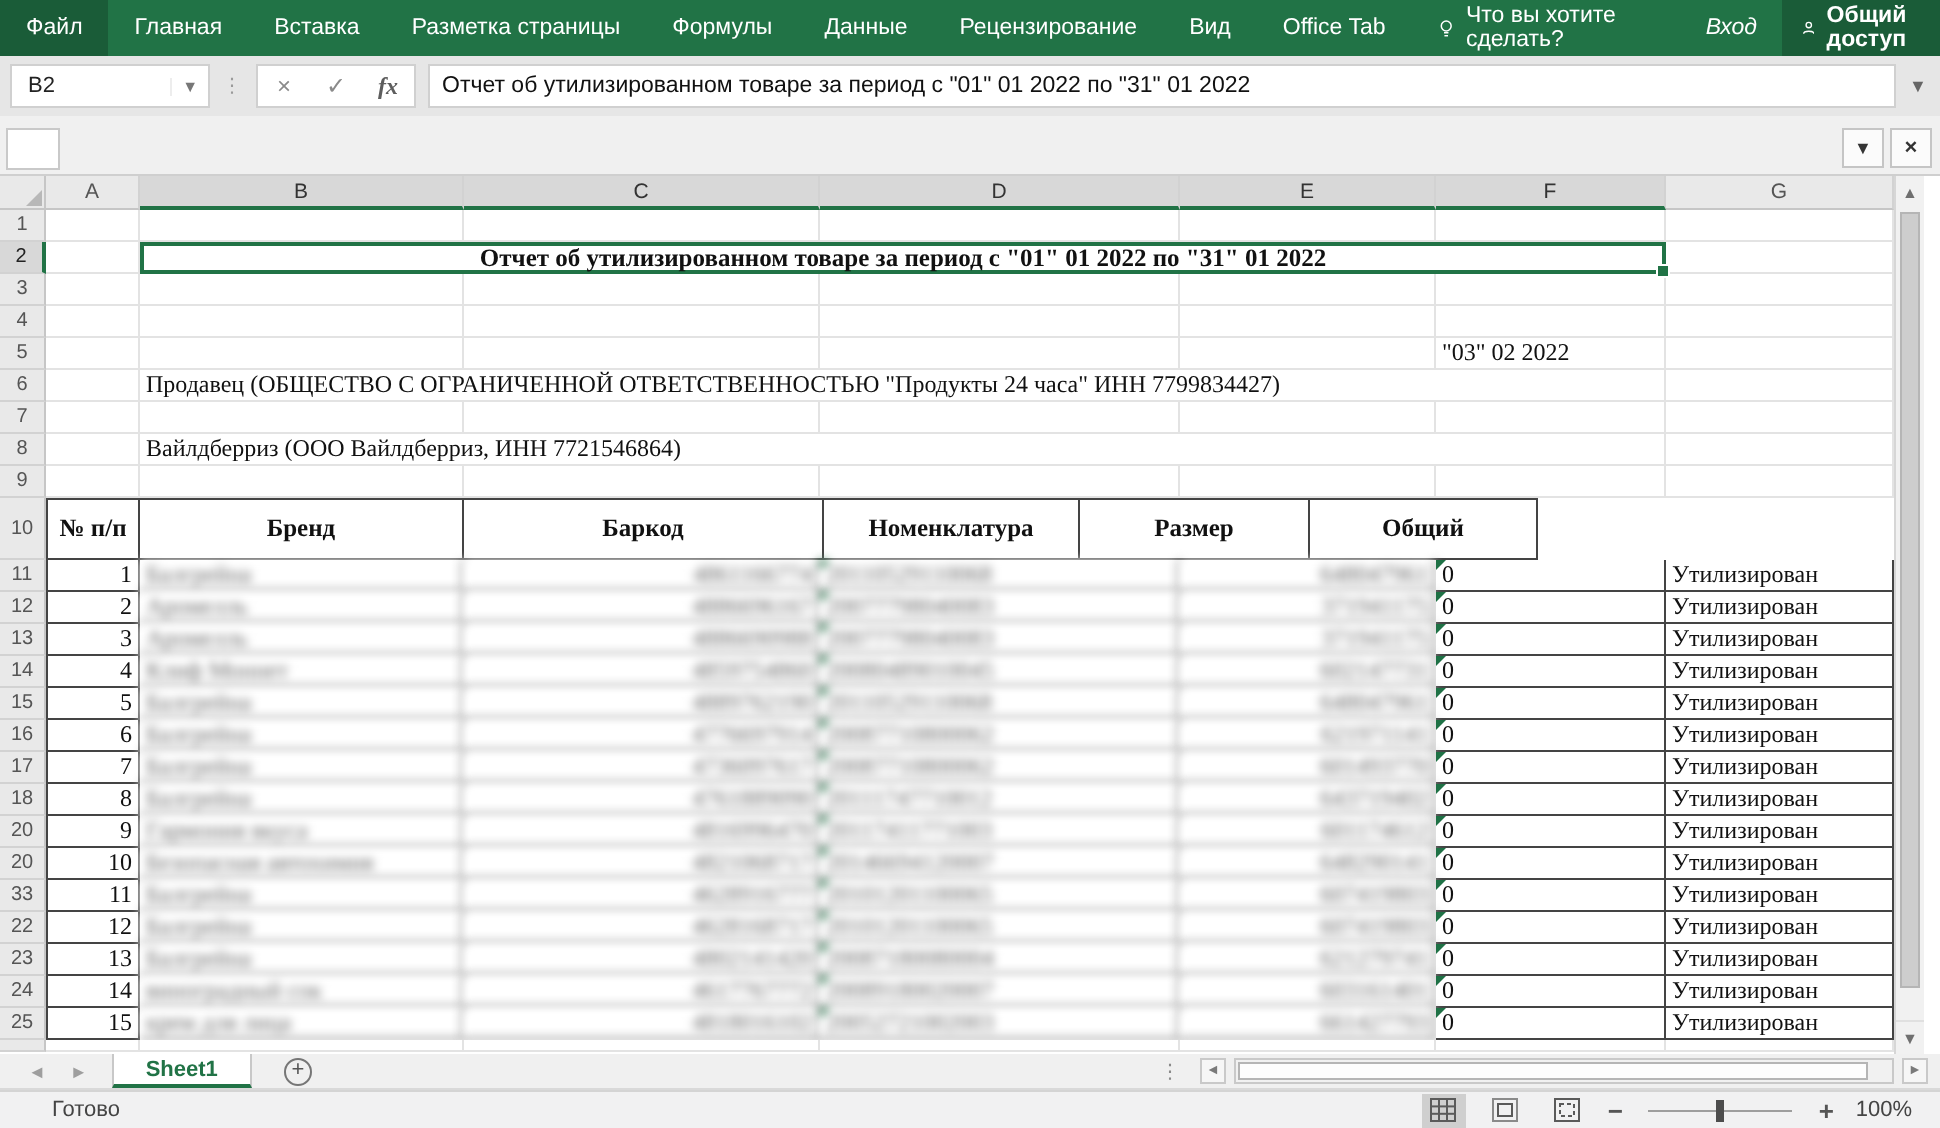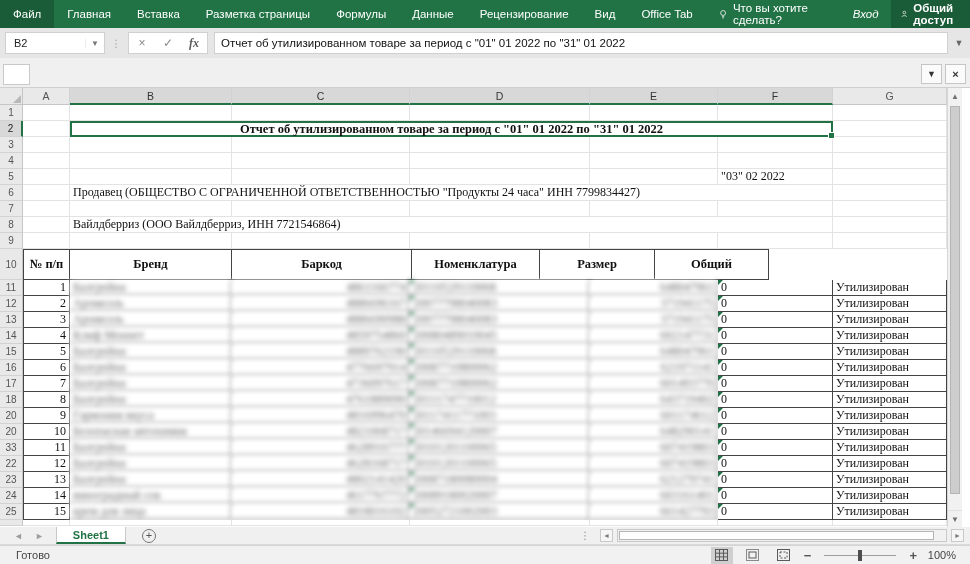--- a/index.html
+++ b/index.html
@@ -92,21 +92,21 @@
   .sbright { margin-left:auto; display:flex; align-items:center; gap:4px; padding-right:6px; }
   .sdots { color:#8a8a8a; font-size:10px; margin-right:6px; }
   .hbtn { width:13px; height:13px; background:#f6f6f6; border:1px solid #c9c9c9; color:#7a7a7a;
     font-size:7px; display:flex; align-items:center; justify-content:center; }
   .htrack { width:330px; height:13px; background:#f1f1f1; border:1px solid #c9c9c9; position:relative; }
   .hthumb { position:absolute; top:1px; bottom:1px; left:1px; width:96%; background:#fdfdfd; border:1px solid #b5b5b5; }
 
   
   .statusbar { height:19px; background:#f1f1f2; border-top:1px solid #d4d4d4;
     display:flex; align-items:center; font-size:11px; color:#444; }
-  .status-left { padding-left:16px; }
+  .status-left { padding-left:26px; }
   .sb-right { margin-left:auto; display:flex; align-items:center; gap:9px; padding-right:14px; }
   .viewbtn { width:22px; height:17px; display:flex; align-items:center; justify-content:center; }
   .viewbtn.sel { background:#cfcfcf; }
   .zoomsym { color:#555; font-size:13px; font-weight:bold; }
   .ztrack { width:72px; height:1px; background:#9e9e9e; position:relative; margin:0 4px; }
   .zthumb { position:absolute; left:34px; top:-5px; width:4px; height:11px; background:#4d4d4d; }
   .zoomval { min-width:30px; text-align:right; color:#444; }
 </style>
 </head>
 <body>

